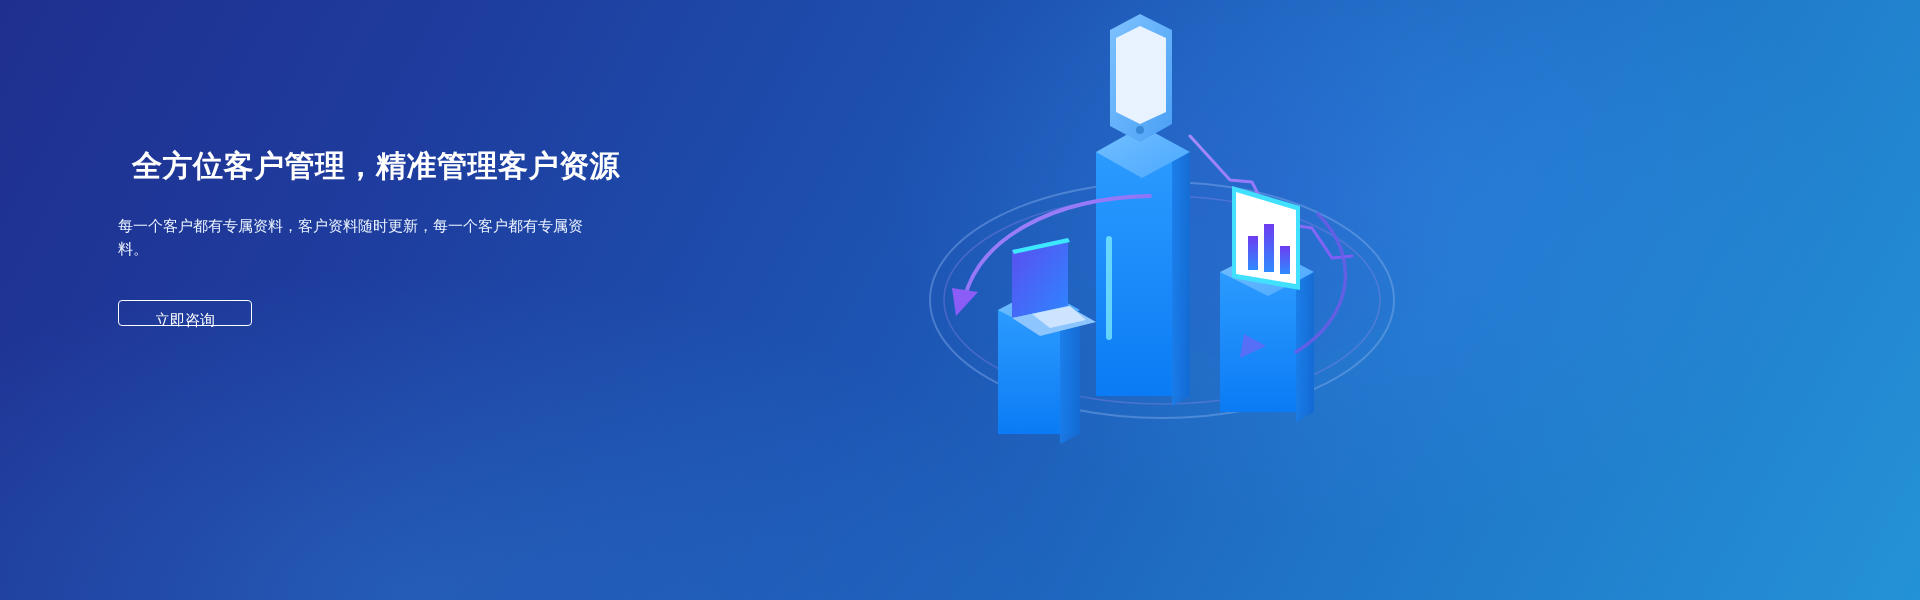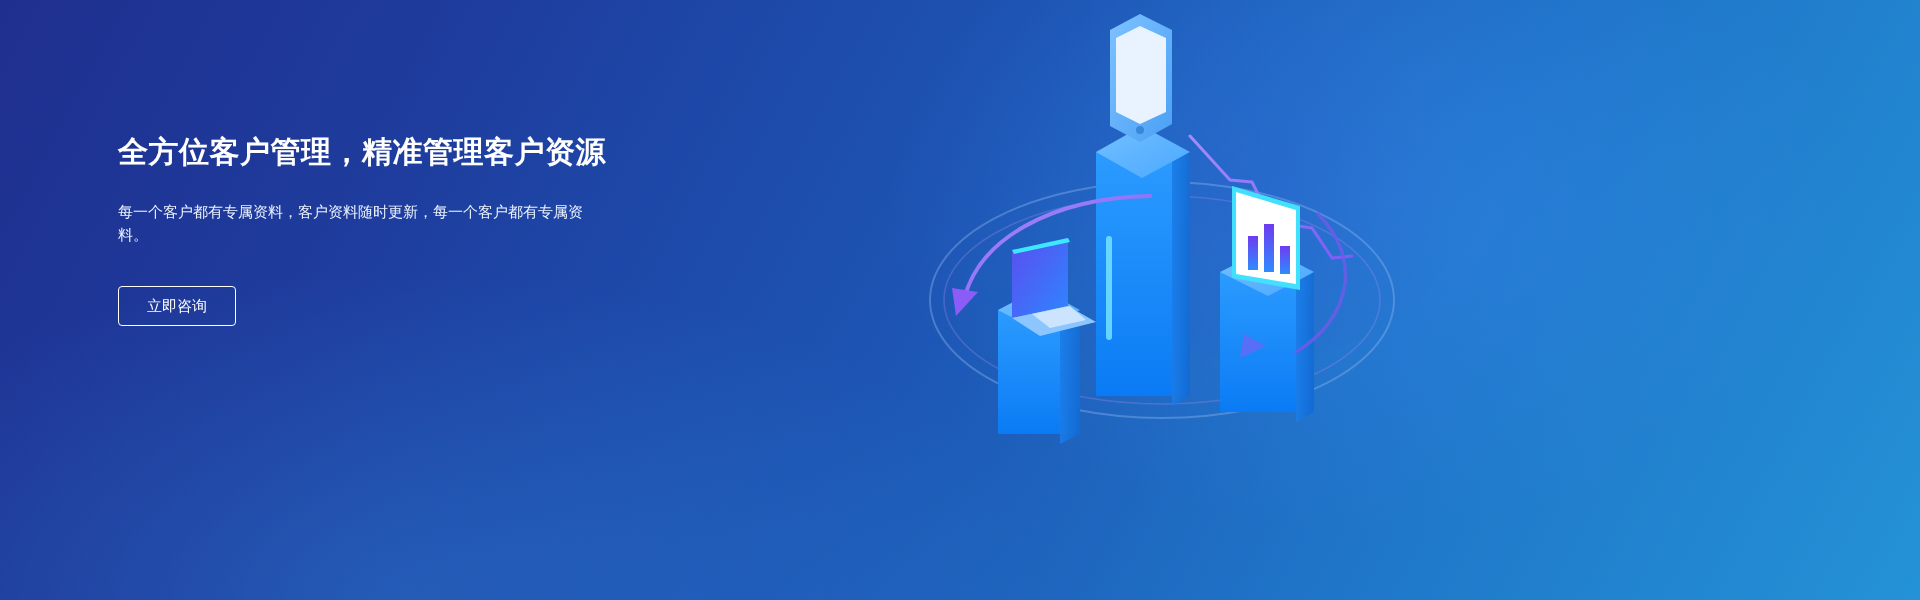--- a/index.html
+++ b/index.html
@@ -16,30 +16,30 @@
   .sheen.a{left:820px;top:-180px;width:1100px;height:760px;
     background:radial-gradient(ellipse at 50% 50%,rgba(64,150,255,.30) 0%,rgba(64,150,255,0) 62%);}
   .sheen.b{left:-300px;top:240px;width:1400px;height:700px;
     background:radial-gradient(ellipse at 50% 50%,rgba(60,170,245,.22) 0%,rgba(60,170,245,0) 65%);}
   .sheen.c{left:1050px;top:20px;width:420px;height:340px;border-radius:50%;
     background:radial-gradient(circle at 50% 55%,rgba(40,90,200,.35) 0%,rgba(40,90,200,0) 70%);}
 
   
   #copy{position:absolute;left:118px;top:132px;width:640px;}
   #headline{
-    margin:0;color:#ffffff;font-size:30px;line-height:40px;
+    margin:14px;color:#ffffff;font-size:30px;line-height:40px;
     font-weight:bold;letter-spacing:.5px;white-space:nowrap;
   }
   #subcopy{
     margin:28px 0 0 0;color:#eaf2ff;font-size:15px;line-height:23px;
     width:478px;font-weight:normal;
   }
   #cta{
     display:inline-block;margin-top:40px;
-    padding:0 28px;height:40px;line-height:38px;
+    padding:0 36px;height:26px;line-height:38px;
     border:1px solid #ffffff;border-radius:4px;
     color:#ffffff;font-size:15px;background:transparent;
     cursor:pointer;box-sizing:border-box;
   }
 
   
   #art{position:absolute;left:900px;top:0;width:500px;height:600px;}
   #art svg{display:block;}
 </style>
 </head>

